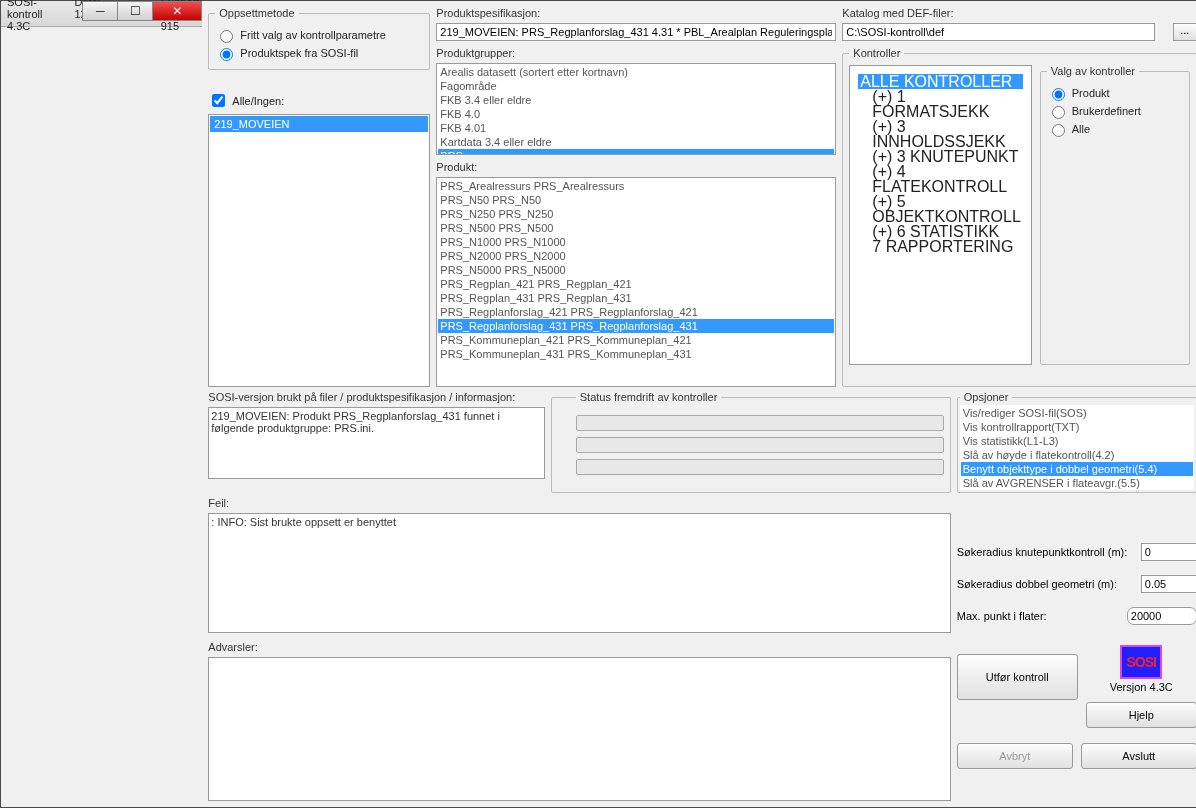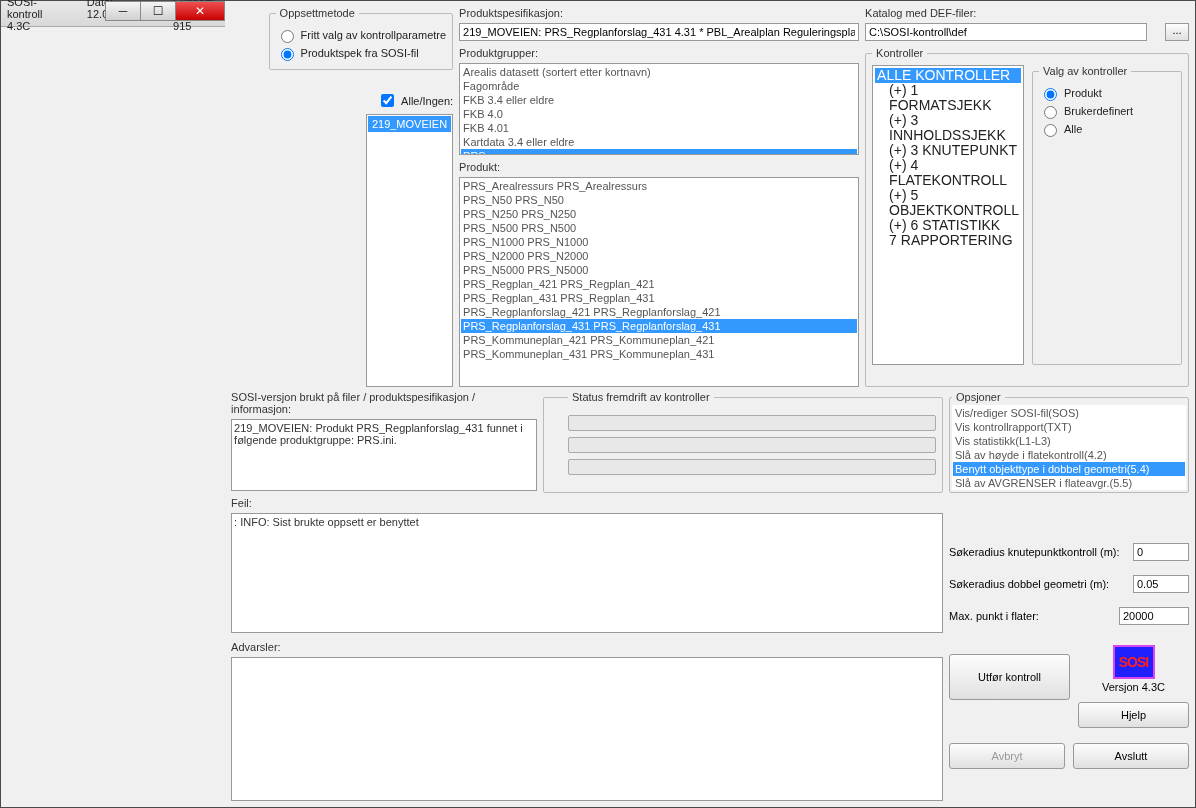--- a/index.html
+++ b/index.html
@@ -64,21 +64,21 @@
   .row1 {
     display: flex;
     gap: 6px;
     height: 380px;
   }
   .col {
     display: flex;
     flex-direction: column;
     gap: 2px;
   }
-  .left-col { width: 222px; align-items: flex-end; }
+  .left-col { width: 222px; }
   .mid-col { width: 400px; }
   .right-col { flex: 1; }
   fieldset {
     border: 1px solid #bbb;
     border-radius: 2px;
     margin: 0;
     padding: 6px;
     background: #f0f0f0;
   }
   legend {
@@ -115,22 +115,22 @@
     padding: 1px;
   }
   .listbox .item { padding: 0 2px; white-space: nowrap; }
   .listbox .item.sel {
     background: #3399ff;
     color: #fff;
   }
   .treebox {
     background: #fff;
     border: 1px solid #999;
-    font-size: 14px;
-    padding: 2px;
+    font-size: 16px;
+    padding: 8px;
     line-height: 15px;
     color: #222;
     height: 300px;
     overflow: auto;
   }
   .treebox .item { padding: 0 2px; }
   .treebox .item.root.sel {
     background: #3399ff;
     color: #fff;
   }
@@ -394,21 +394,21 @@
         <div class="paramrow">
           <label>Søkeradius knutepunktkontroll (m):</label>
           <input type="text" value="0" style="">
         </div>
         <div class="paramrow">
           <label>Søkeradius dobbel geometri (m):</label>
           <input type="text" value="0.05" style="">
         </div>
         <div class="paramrow">
           <label>Max. punkt i flater:</label>
-          <input type="text" style="width: 70px;" value="20000">
+          <input type="text" style="width: 70px; border-radius: 7px;" value="20000">
         </div>
 
         <div class="btnrow" style="margin-top:10px;">
           <div class="btn" style="height:46px; display:flex; align-items:center; justify-content:center;">Utfør kontroll</div>
           <div style="flex:1; text-align:center;">
             <div class="logo">SOSI</div>
             <div class="verlbl">Versjon 4.3C</div>
             <div class="btn">Hjelp</div>
           </div>
         </div>

